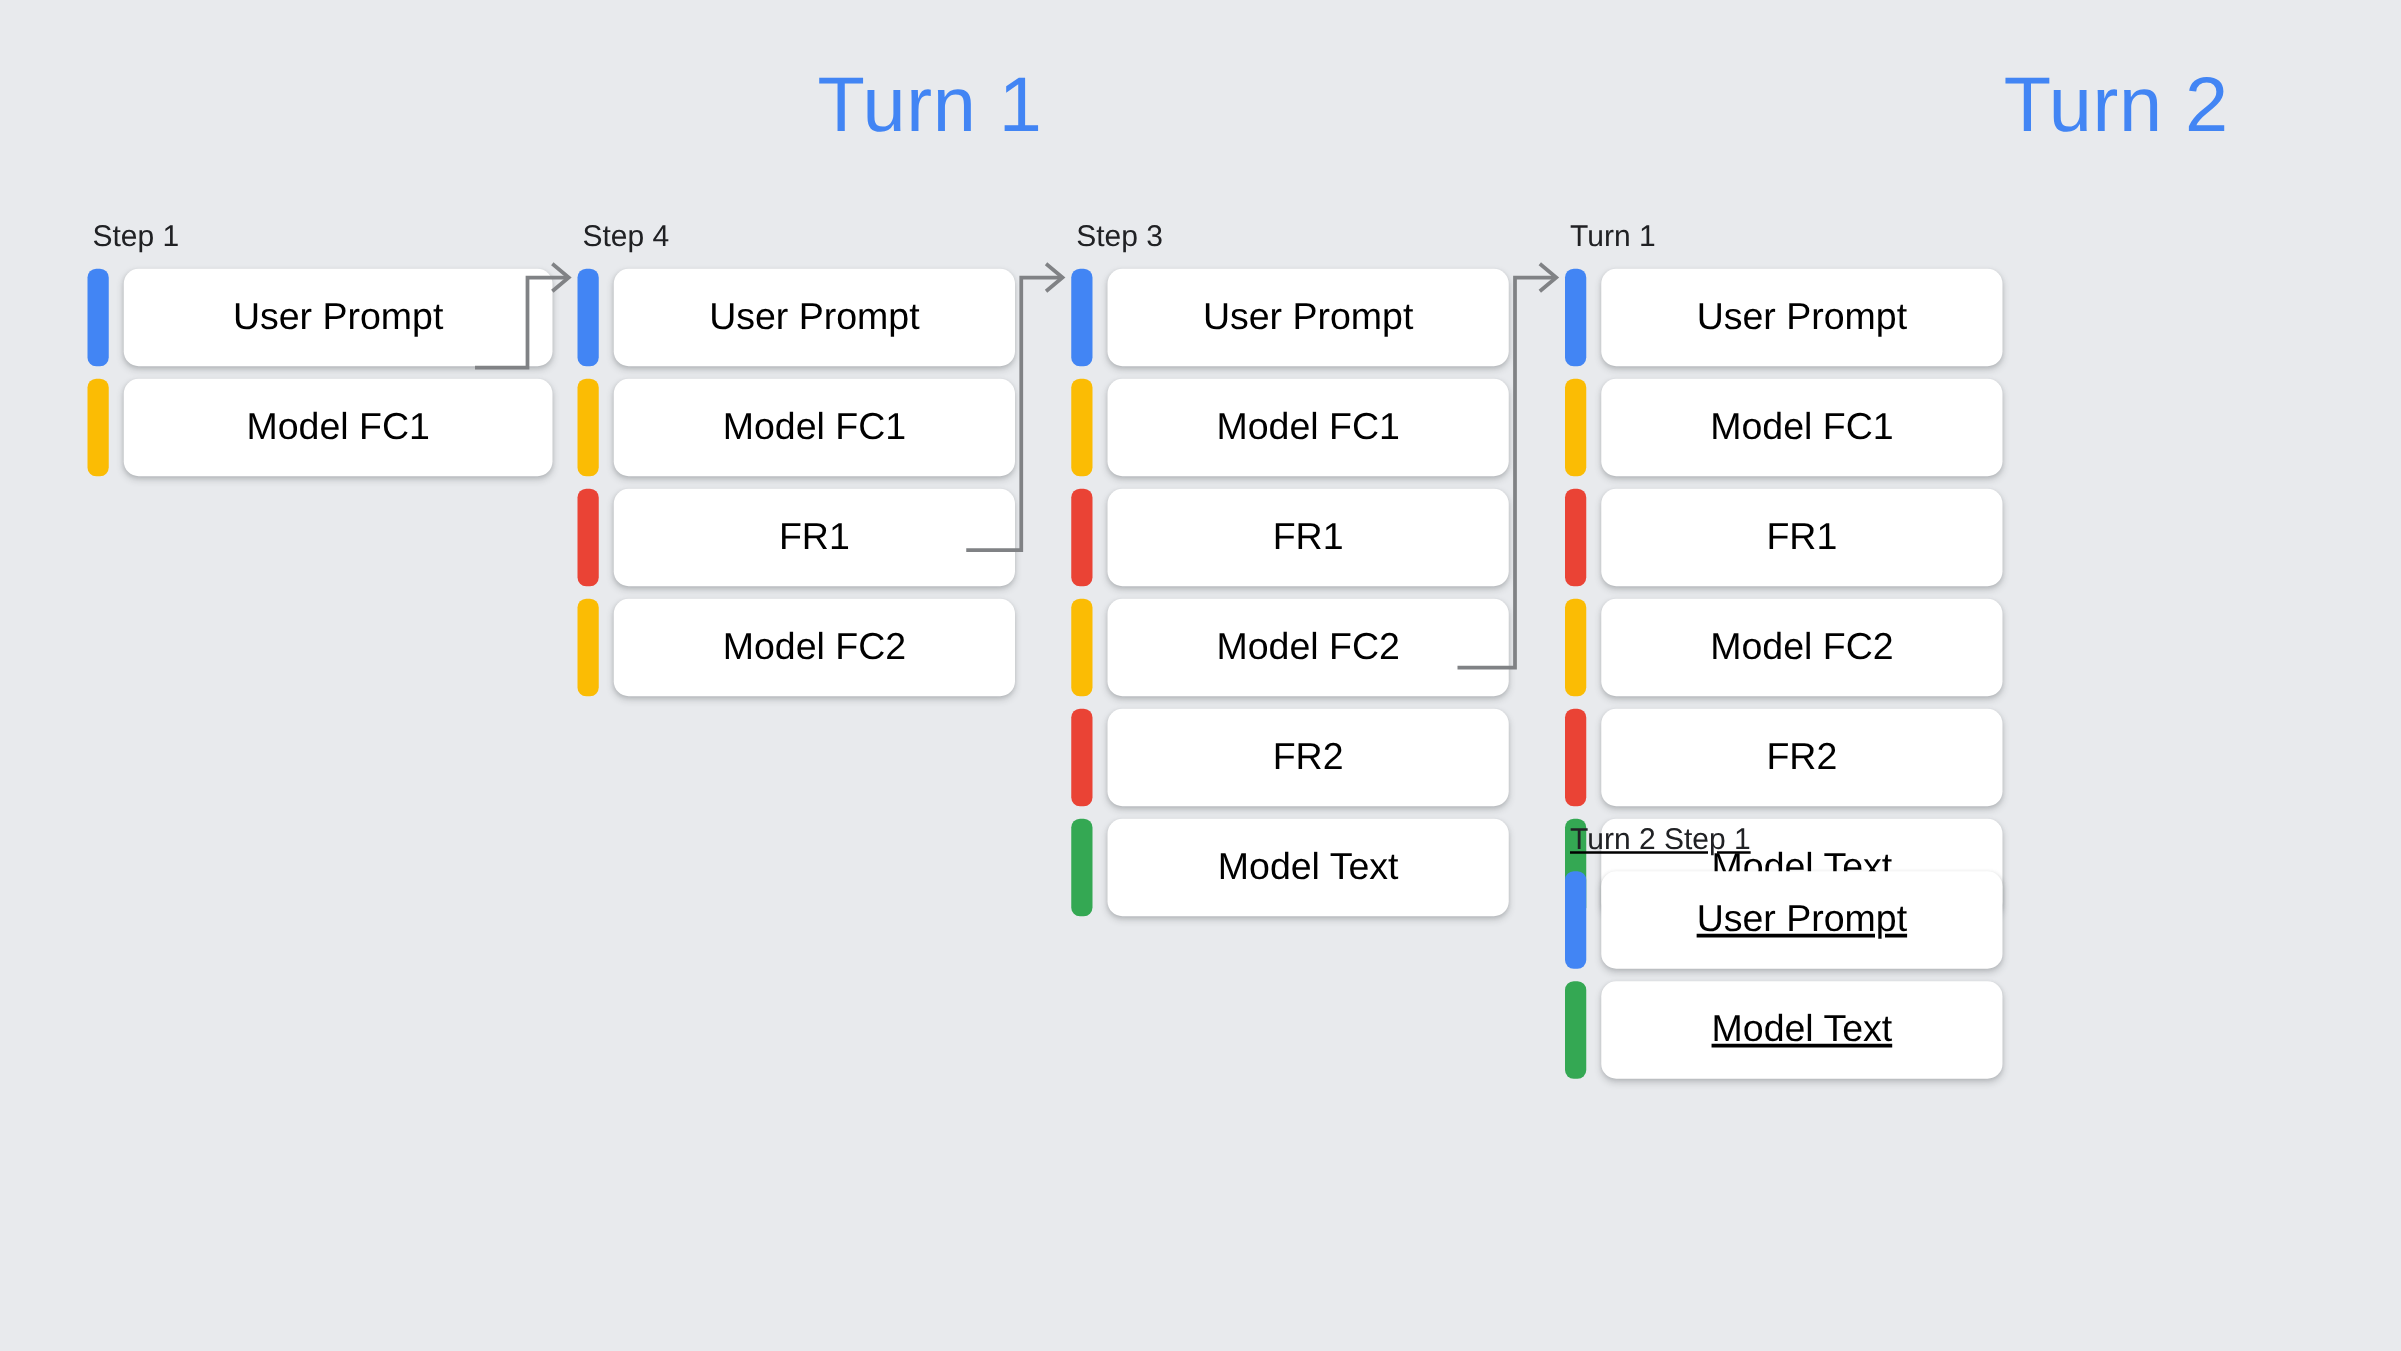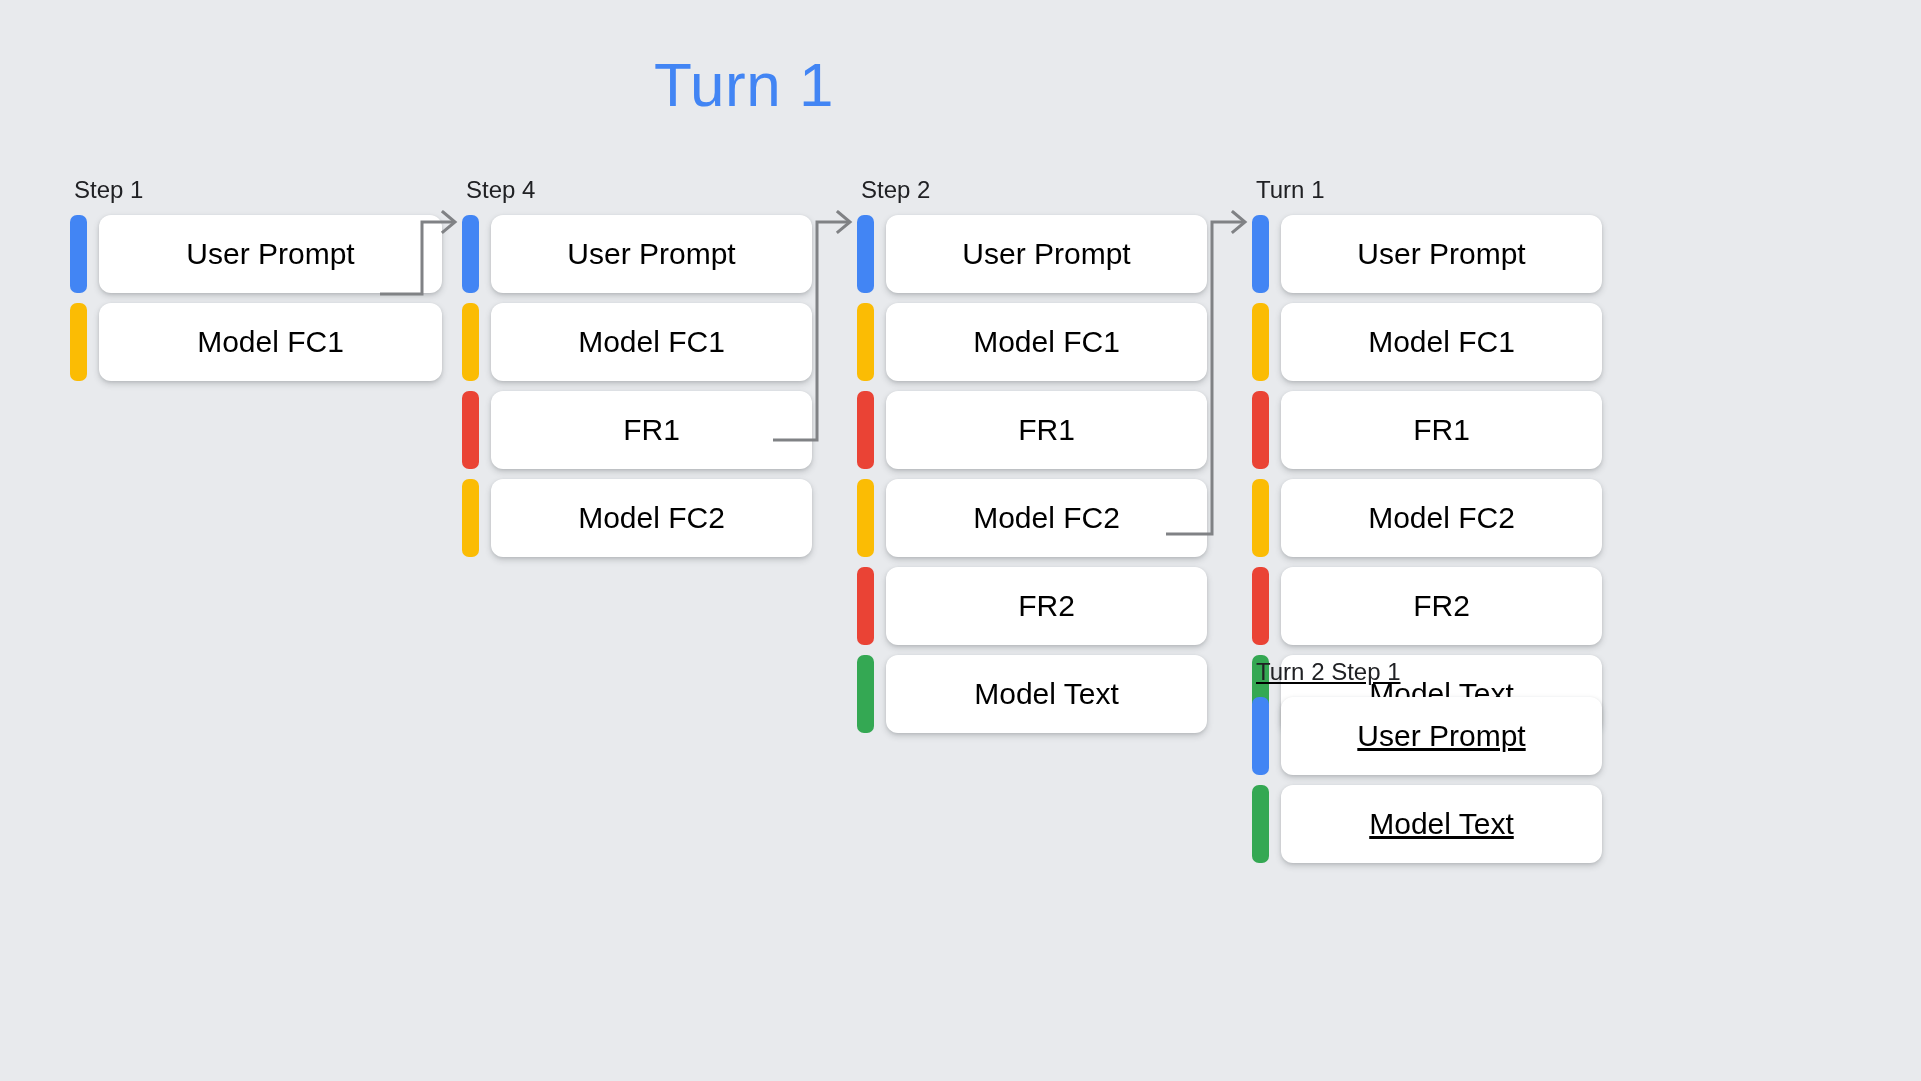--- a/index.html
+++ b/index.html
@@ -104,20 +104,21 @@
     stroke-width: 3;
     stroke-linecap: square;
   }
 </style>
 </head>
 <body>
 
 <div class="canvas">
 
   <div id="turn-1-heading" class="turn-heading">Turn 1</div>
+  <div id="turn-2-heading" class="turn-heading">Turn 2</div>
 
   <div class="group" id="col-step-1">
     <div class="group-label">Step 1</div>
     <div class="rows">
       <div class="row">
         <div class="bar blue"></div>
         <div class="card">User Prompt</div>
       </div>
       <div class="row">
         <div class="bar yellow"></div>
@@ -142,21 +143,21 @@
         <div class="card">FR1</div>
       </div>
       <div class="row">
         <div class="bar yellow"></div>
         <div class="card">Model FC2</div>
       </div>
     </div>
   </div>
 
   <div class="group" id="col-step-3">
-    <div class="group-label">Step 2</div>
+    <div class="group-label">Step 3</div>
     <div class="rows">
       <div class="row">
         <div class="bar blue"></div>
         <div class="card">User Prompt</div>
       </div>
       <div class="row">
         <div class="bar yellow"></div>
         <div class="card">Model FC1</div>
       </div>
       <div class="row">

